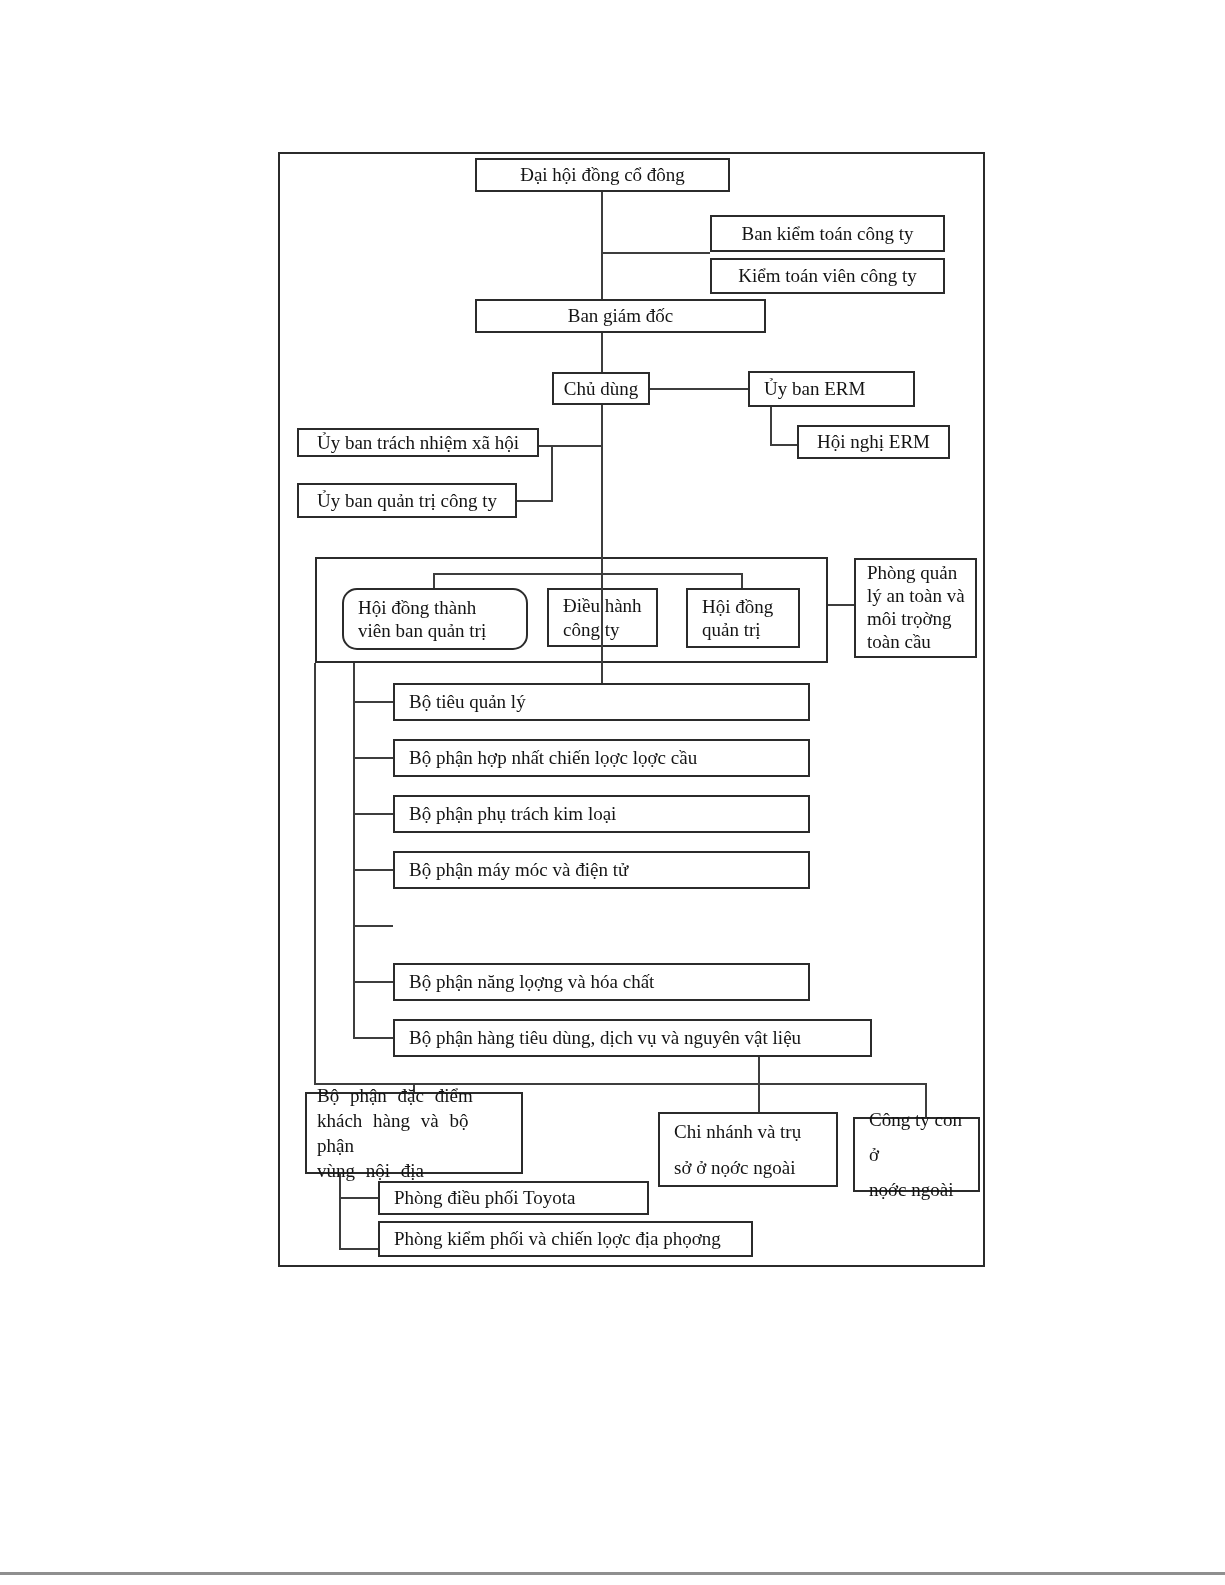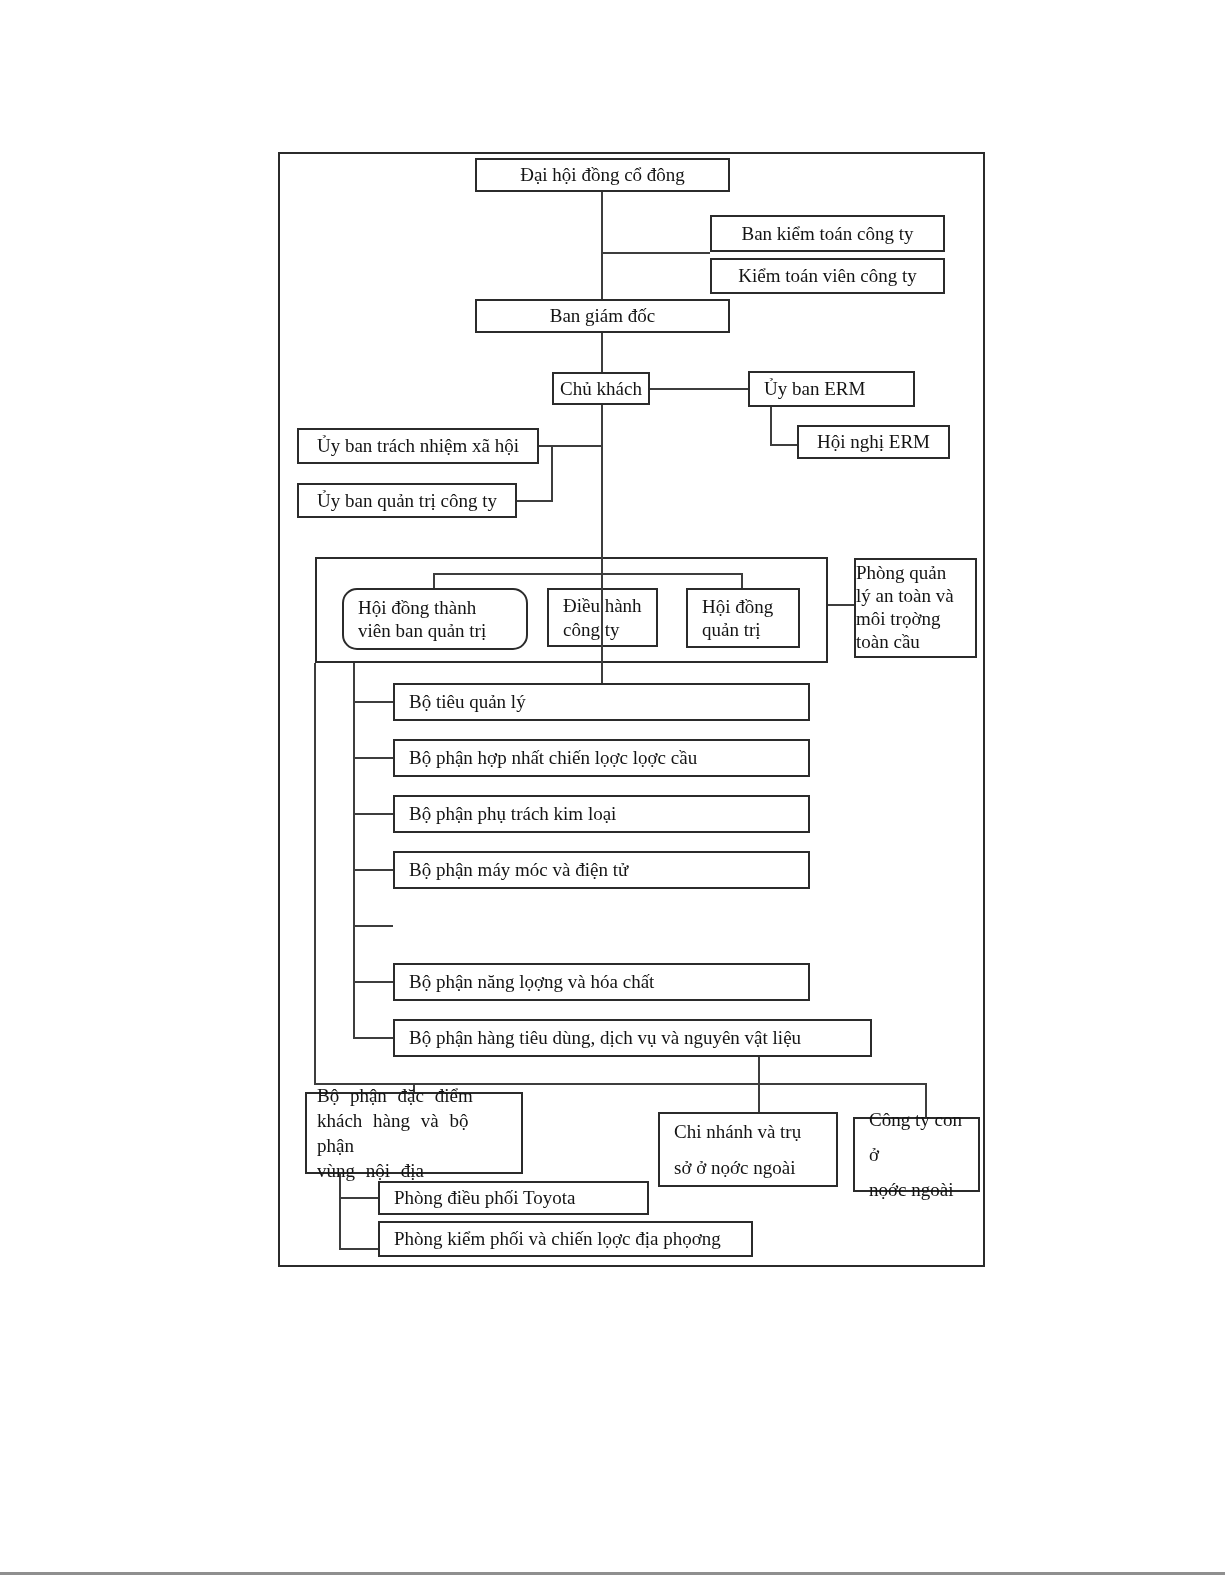--- a/index.html
+++ b/index.html
@@ -14,21 +14,21 @@
     white-space:pre-line;z-index:2;
   }
   .center{justify-content:center;text-align:center;font-family:Liberation Serif, serif;}
   .padL{padding-left:14px;padding-right:4px;}
   .outer{background:transparent;z-index:0;border-width:2px;}
   .container-frame{background:transparent;z-index:1;}
   .line{position:absolute;background:#3d3d3d;z-index:1;}
   .line.above{z-index:3;}
   .loose{line-height:1.85;}
   .justify-box{word-spacing:6px;line-height:1.32;padding:4px 16px 4px 10px;}
-  .tight4{line-height:1.2;padding-left:0;padding-right:2px;}
+  .tight4{line-height:1.2;padding-left:11px;padding-right:2px;}
   .pagebar{position:absolute;left:0;top:1572px;width:1225px;height:3px;background:#8f8f8f;z-index:0;}
 </style>
 </head>
 <body>
 
 <div id="canvas">
 
   <div class="box outer" style="left:278px;top:152px;width:707px;height:1115px;"></div>
   <div class="box container-frame" style="left:315px;top:557px;width:513px;height:106px;"></div>
 
@@ -63,29 +63,29 @@
   <div class="line" style="left:339px;top:1174px;width:2px;height:76px;"></div>
   <div class="line" style="left:339px;top:1197px;width:39px;height:2px;"></div>
   <div class="line" style="left:339px;top:1248px;width:39px;height:2px;"></div>
 
   <div class="box center" style="left:475px;top:158px;width:255px;height:34px;">Đại hội đồng cổ đông</div>
 
   <div class="box center" style="left:710px;top:215px;width:235px;height:37px;">Ban kiểm toán công ty</div>
 
   <div class="box center" style="left:710px;top:258px;width:235px;height:36px;">Kiểm toán viên công ty</div>
 
-  <div class="box center" style="left:475px;top:299px;width:255px;height:34px;">Ban giám đốc</div>
+  <div class="box center" style="left:475px;top:299px;width:291px;height:34px;">Ban giám đốc</div>
 
-  <div class="box center" style="left:552px;top:372px;width:98px;height:33px;">Chủ khách</div>
+  <div class="box center" style="left:552px;top:372px;width:98px;height:33px;">Chủ dùng</div>
 
   <div class="box padL" style="left:748px;top:371px;width:167px;height:36px;">Ủy ban ERM</div>
 
   <div class="box center" style="left:797px;top:425px;width:153px;height:34px;">Hội nghị ERM</div>
 
-  <div class="box center" style="left:297px;top:428px;width:242px;height:36px;">Ủy ban trách nhiệm xã hội</div>
+  <div class="box center" style="left:297px;top:428px;width:242px;height:29px;">Ủy ban trách nhiệm xã hội</div>
 
   <div class="box center" style="left:297px;top:483px;width:220px;height:35px;">Ủy ban quản trị công ty</div>
 
   <div class="box padL" style="left:342px;top:588px;width:186px;height:62px;border-radius:15px;">Hội đồng thành
 viên ban quản trị</div>
 
   <div class="box padL" style="left:547px;top:588px;width:111px;height:59px;">Điều hành
 công ty</div>
 
   <div class="box padL" style="left:686px;top:588px;width:114px;height:60px;">Hội đồng

